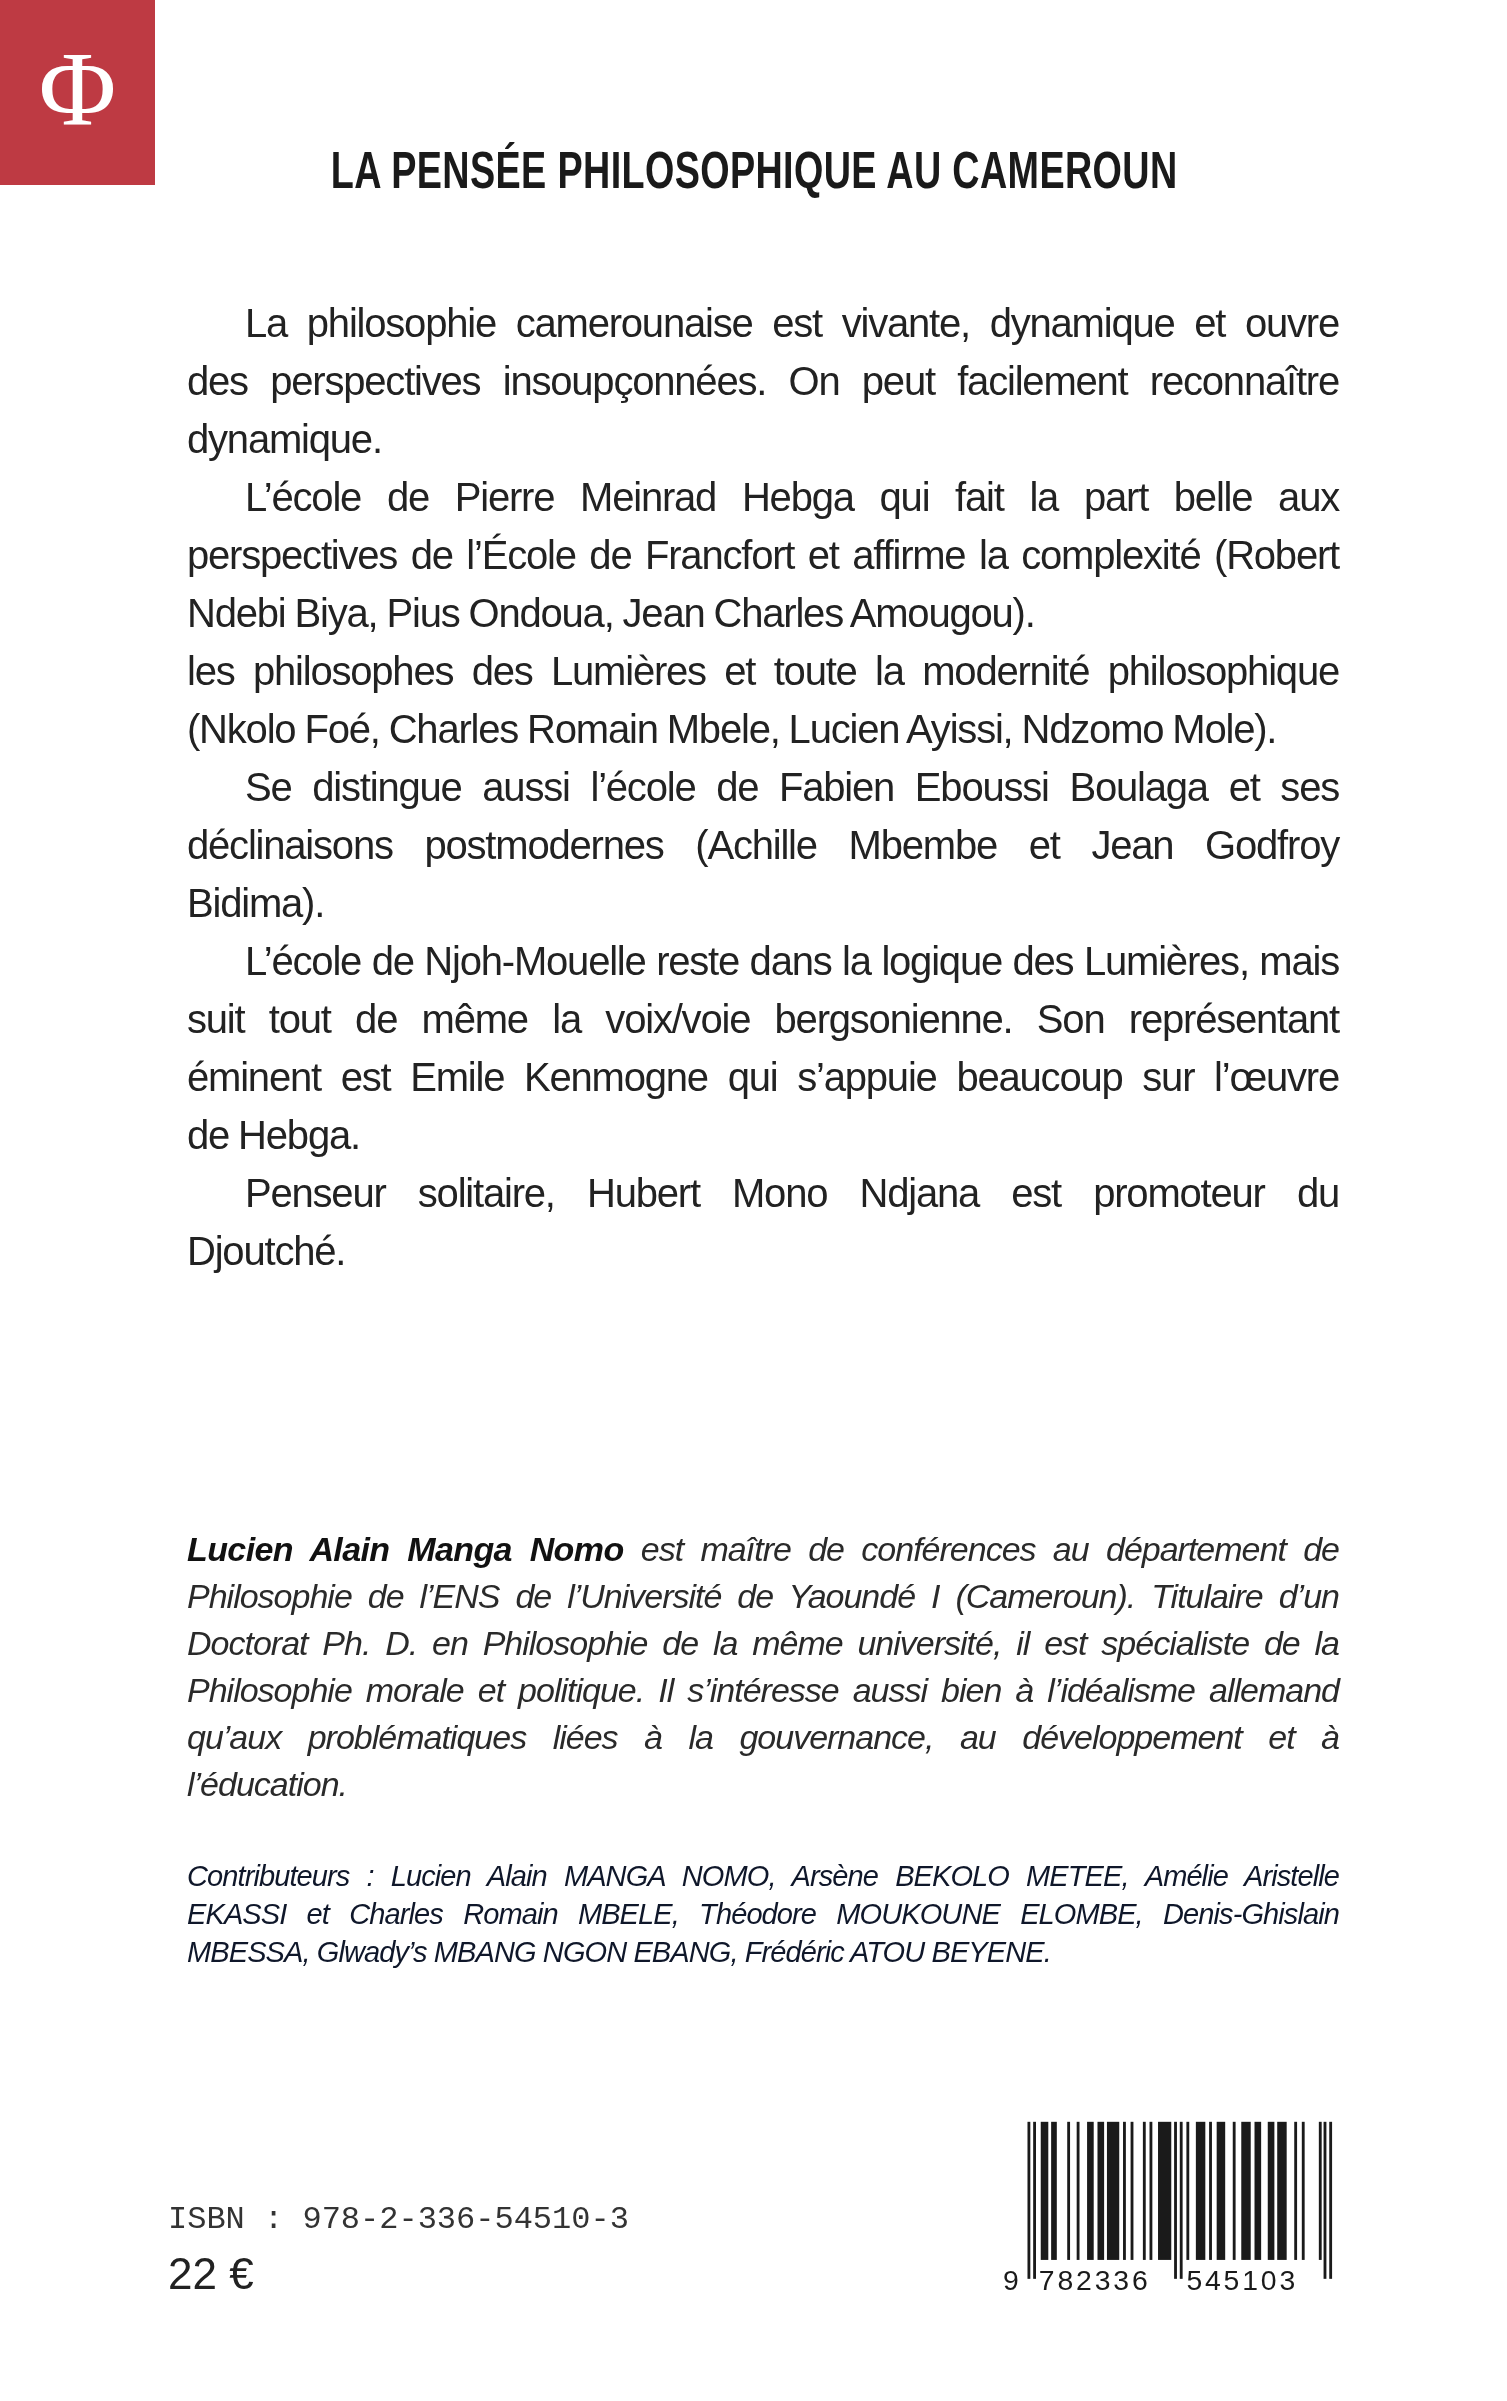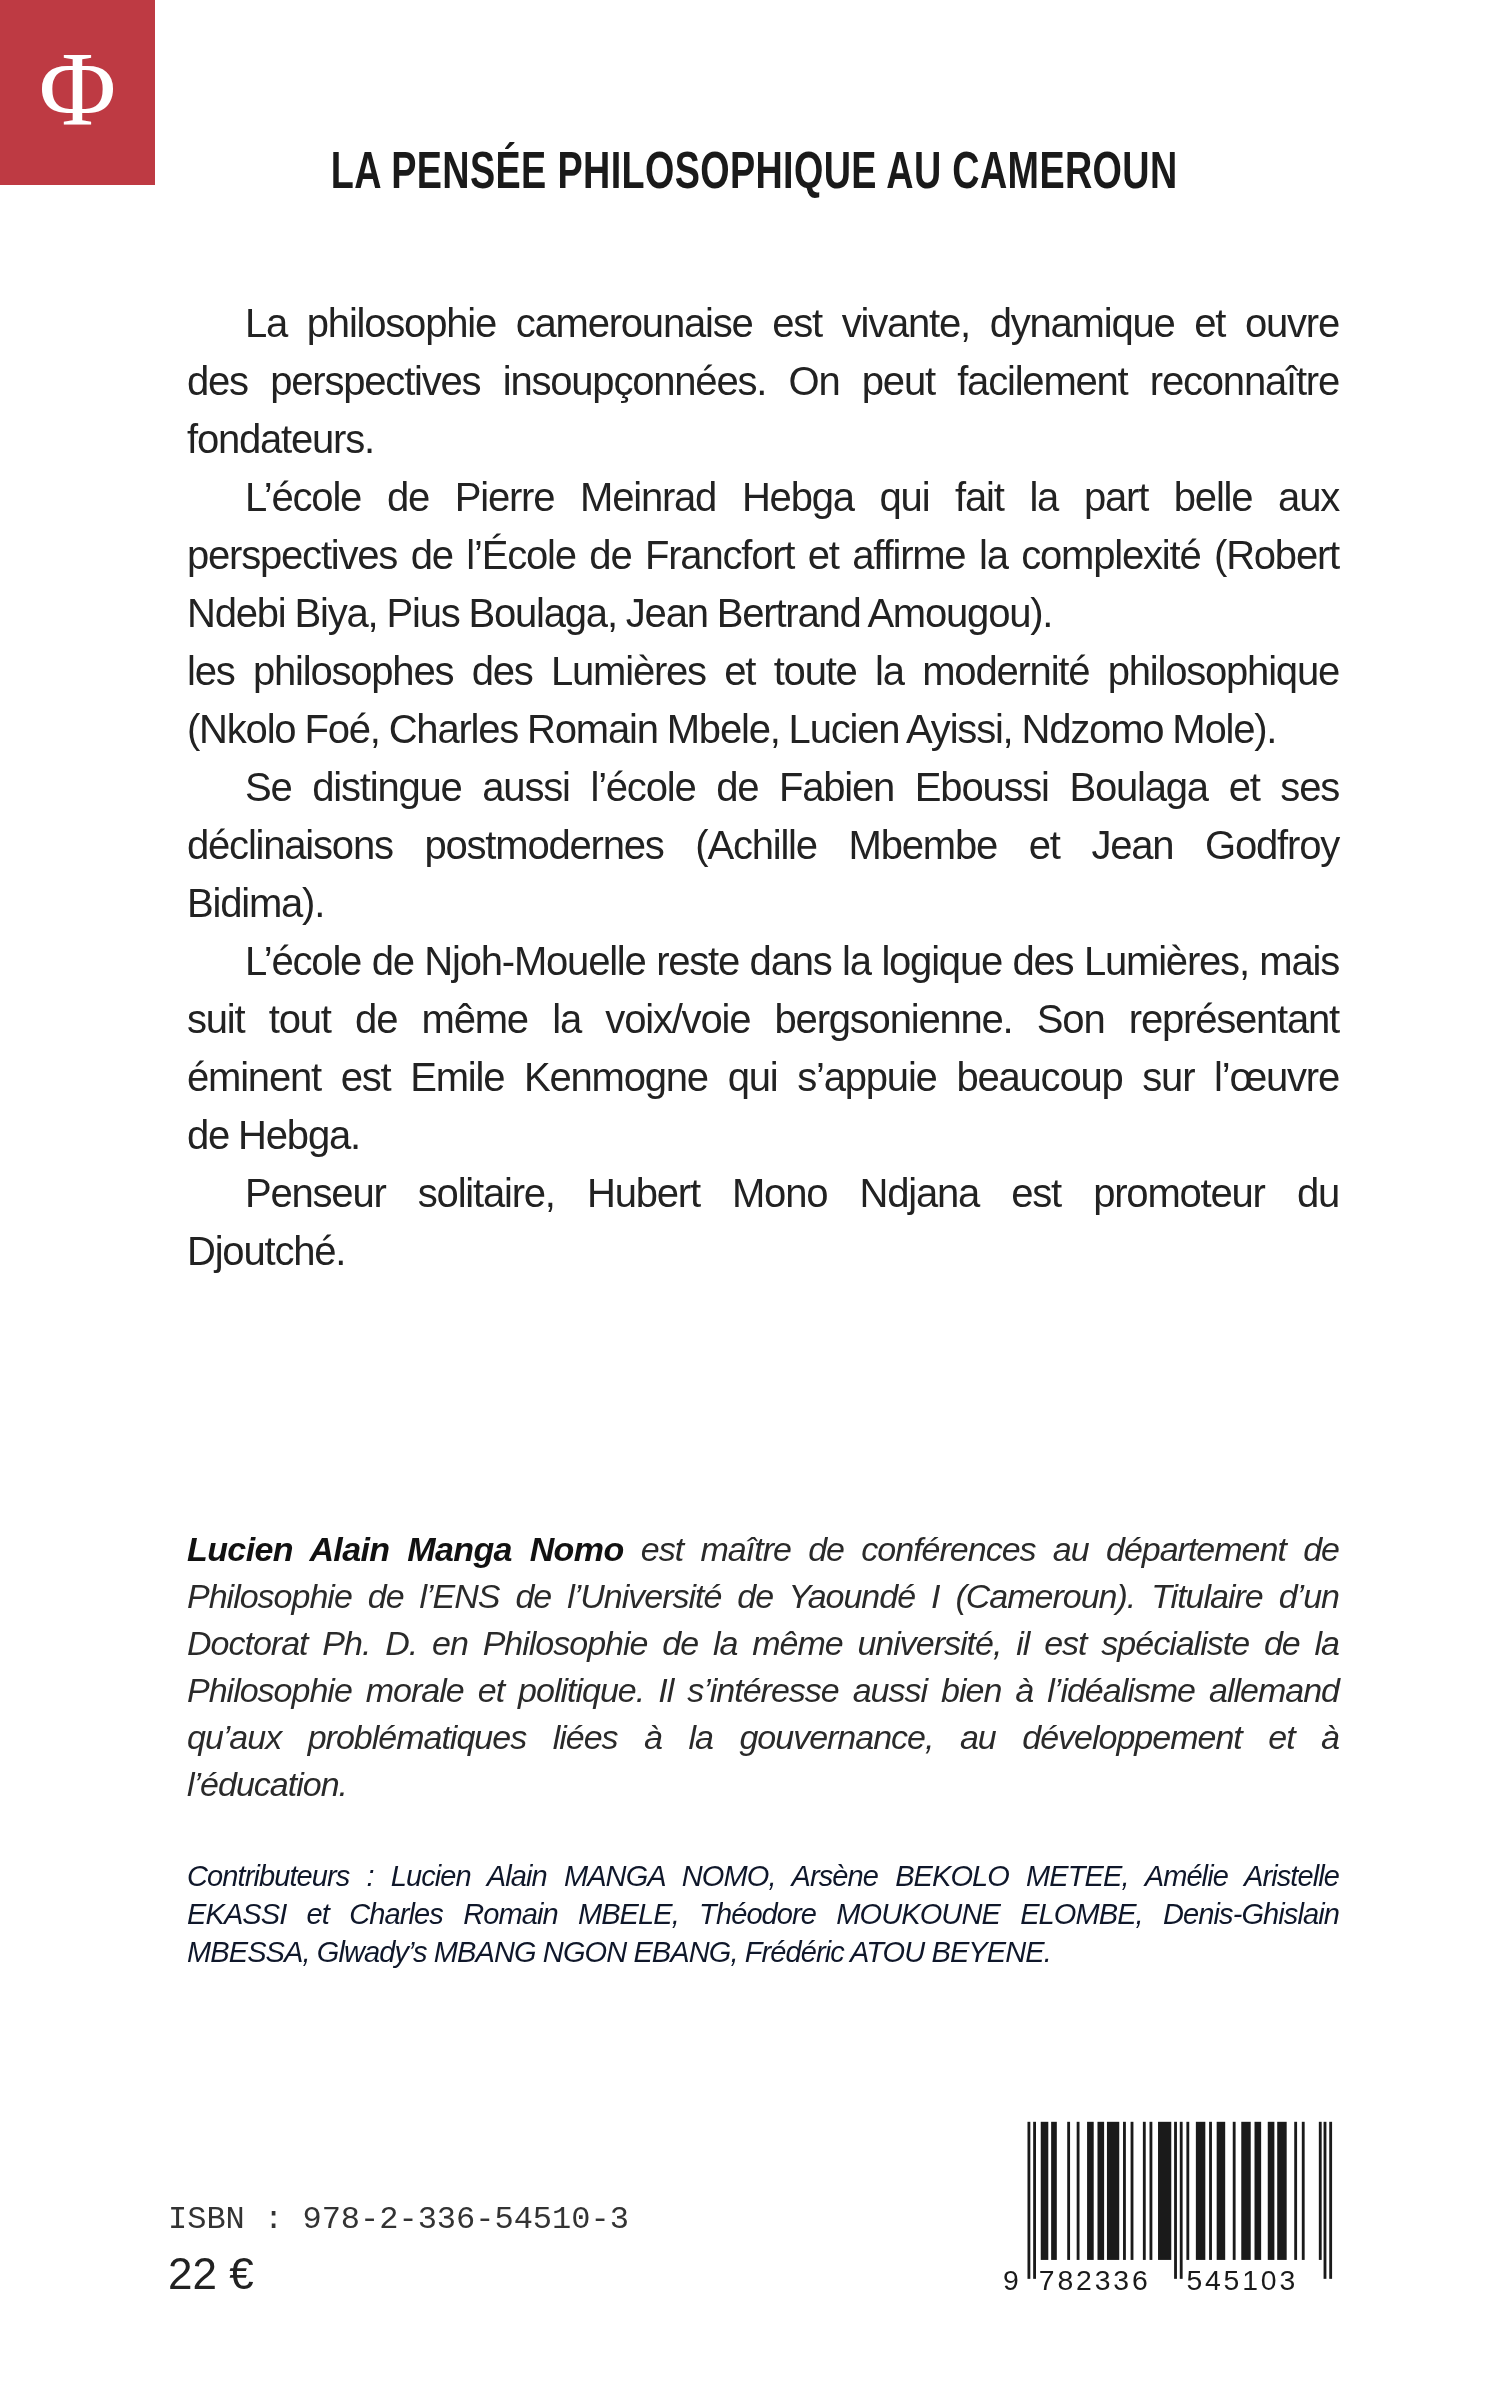--- a/index.html
+++ b/index.html
@@ -70,24 +70,24 @@
   <div class="logo-glyph">Φ</div>
 </div>
 
 <div class="title">
   <span>LA PENSÉE PHILOSOPHIQUE AU CAMEROUN</span>
 </div>
 
 <div class="body-text">
   <span class="line j indent">La philosophie camerounaise est vivante, dynamique et ouvre</span>
   <span class="line j">des perspectives insoupçonnées. On peut facilement reconnaître</span>
-  <span class="line">fondateurs.</span>
+  <span class="line">dynamique.</span>
   <span class="line j indent">L’école de Pierre Meinrad Hebga qui fait la part belle aux</span>
   <span class="line j">perspectives de l’École de Francfort et affirme la complexité (Robert</span>
-  <span class="line">Ndebi Biya, Pius Boulaga, Jean Bertrand Amougou).</span>
+  <span class="line">Ndebi Biya, Pius Ondoua, Jean Charles Amougou).</span>
   <span class="line j">les philosophes des Lumières et toute la modernité philosophique</span>
   <span class="line">(Nkolo Foé, Charles Romain Mbele, Lucien Ayissi, Ndzomo Mole).</span>
   <span class="line j indent">Se distingue aussi l’école de Fabien Eboussi Boulaga et ses</span>
   <span class="line j">déclinaisons postmodernes (Achille Mbembe et Jean Godfroy</span>
   <span class="line">Bidima).</span>
   <span class="line j indent">L’école de Njoh-Mouelle reste dans la logique des Lumières, mais</span>
   <span class="line j">suit tout de même la voix/voie bergsonienne. Son représentant</span>
   <span class="line j">éminent est Emile Kenmogne qui s’appuie beaucoup sur l’œuvre</span>
   <span class="line">de Hebga.</span>
   <span class="line j indent">Penseur solitaire, Hubert Mono Ndjana est promoteur du</span>

